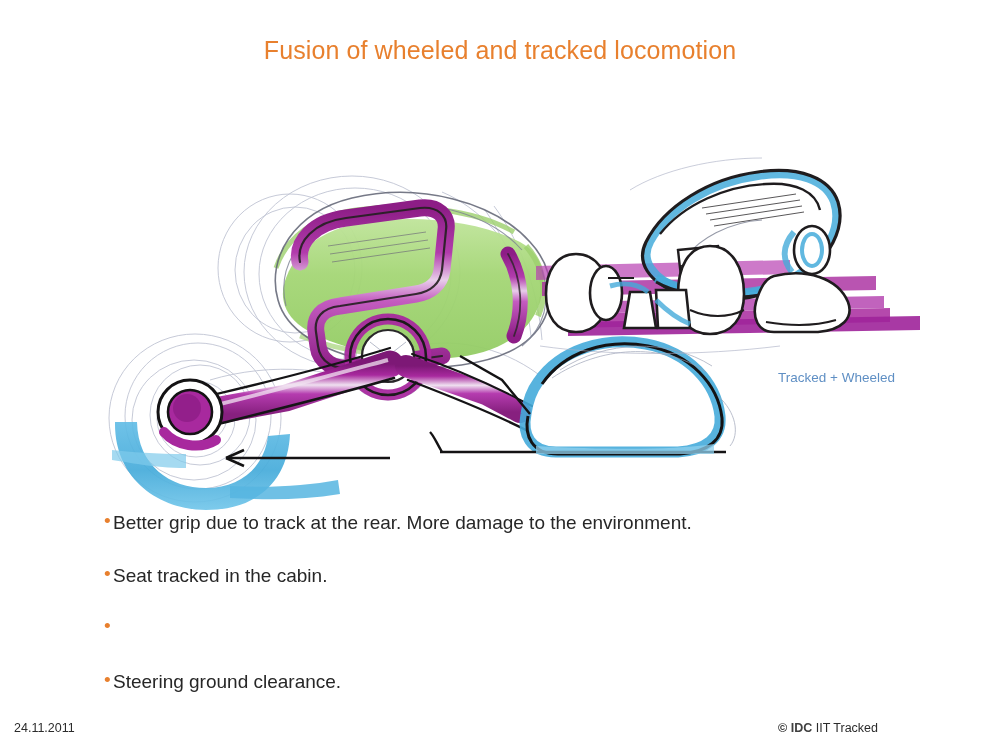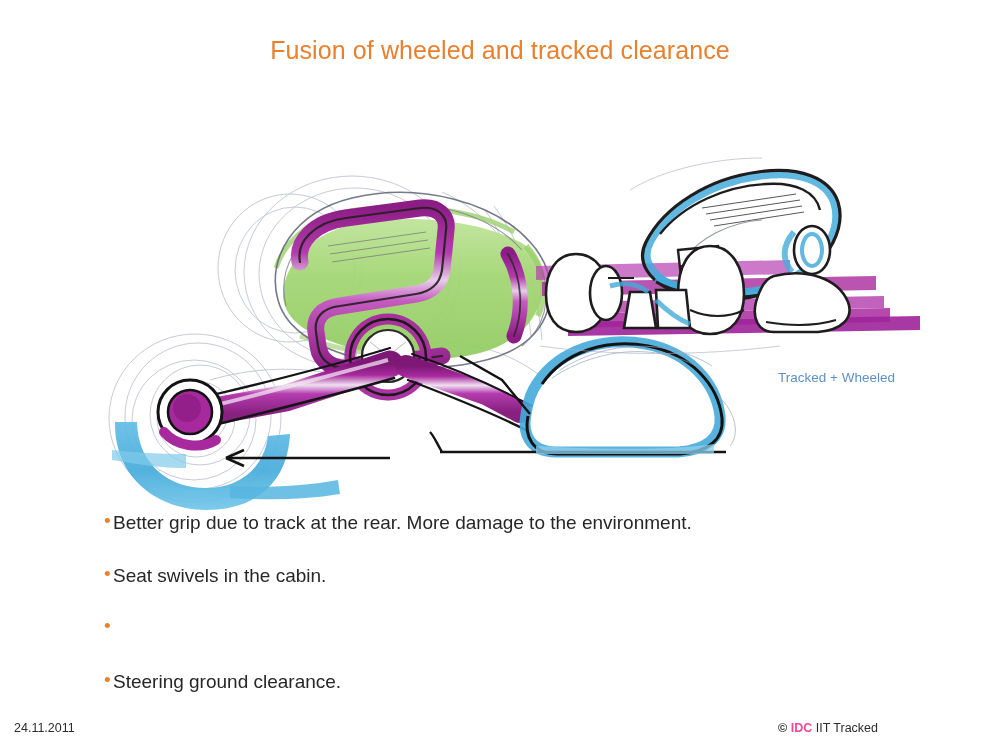--- a/index.html
+++ b/index.html
@@ -108,34 +108,34 @@
   }
   .footer-credit {
     position: absolute;
     right: 14px;
     top: 7px;
     font-size: 12.5px;
     color: #2b2b2b;
     white-space: nowrap;
   }
   .footer-credit .idc {
-    color: #ec4899;
+    color: #404040;
     font-weight: bold;
     margin-top: 24px;
   }
   .footer-credit .copy {
     font-weight: bold;
   }
 </style>
 </head>
 <body>
 
 <div class="slide">
 
-  <div class="slide-title">Fusion of wheeled and tracked clearance</div>
+  <div class="slide-title">Fusion of wheeled and tracked locomotion</div>
 
   <div class="artwork">
     <svg viewBox="0 0 830 360" xmlns="http://www.w3.org/2000/svg">
       <defs>
         <linearGradient id="gPurpleBar" x1="0" y1="0" x2="0" y2="1">
           <stop offset="0%" stop-color="#8d1d86"></stop>
           <stop offset="28%" stop-color="#b23cac"></stop>
           <stop offset="45%" stop-color="#e8cdea"></stop>
           <stop offset="58%" stop-color="#c45cc0"></stop>
           <stop offset="100%" stop-color="#8d1d86"></stop>
@@ -360,21 +360,21 @@
 
   <div class="bullets">
 
     <div class="bullet-row">
       <span class="bullet-dot">•</span>
       <span class="bullet-text">Better grip due to track at the rear. More damage to the environment.</span>
     </div>
 
     <div class="bullet-row">
       <span class="bullet-dot">•</span>
-      <span class="bullet-text">Seat swivels in the cabin.</span>
+      <span class="bullet-text">Seat tracked in the cabin.</span>
     </div>
 
     <div class="bullet-row">
       <span class="bullet-dot">•</span>
     </div>
 
     <div class="bullet-row">
       <span class="bullet-dot">•</span>
       <span class="bullet-text">Steering ground clearance.</span>
     </div>

